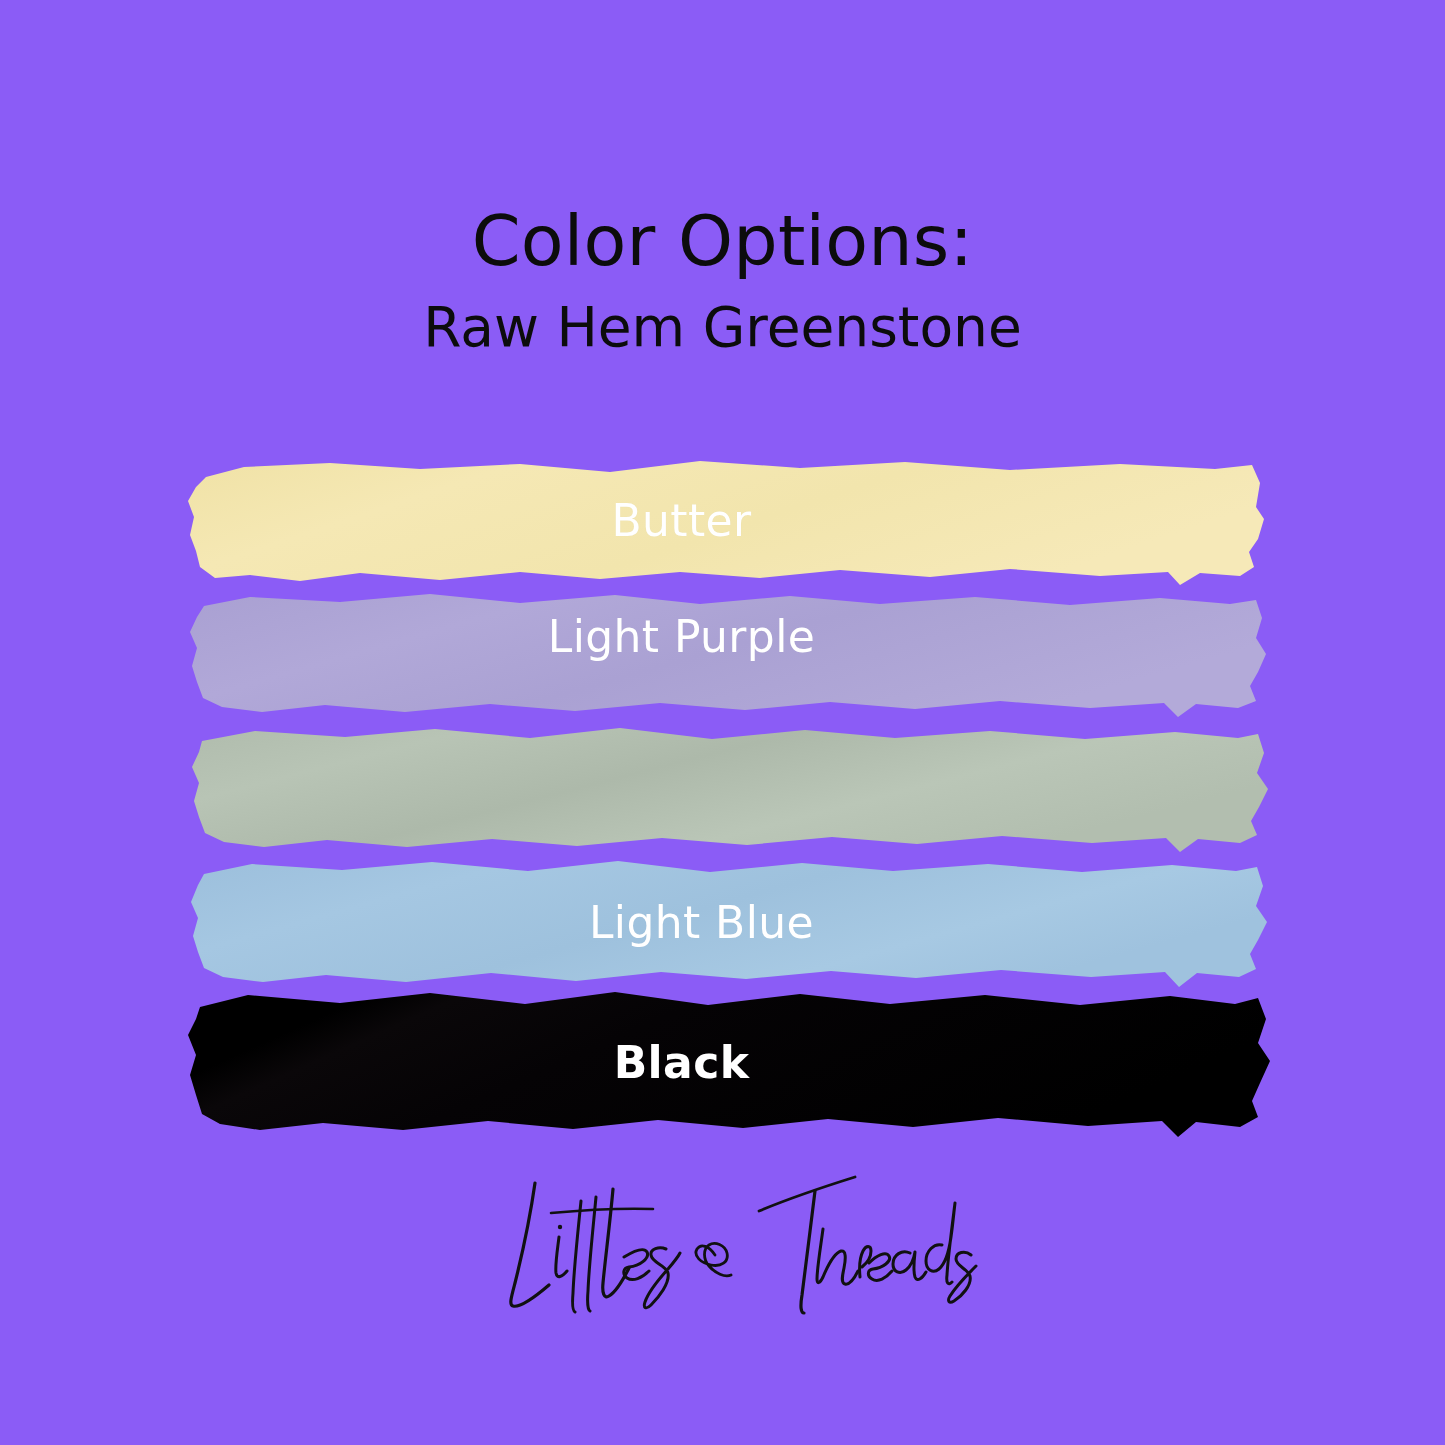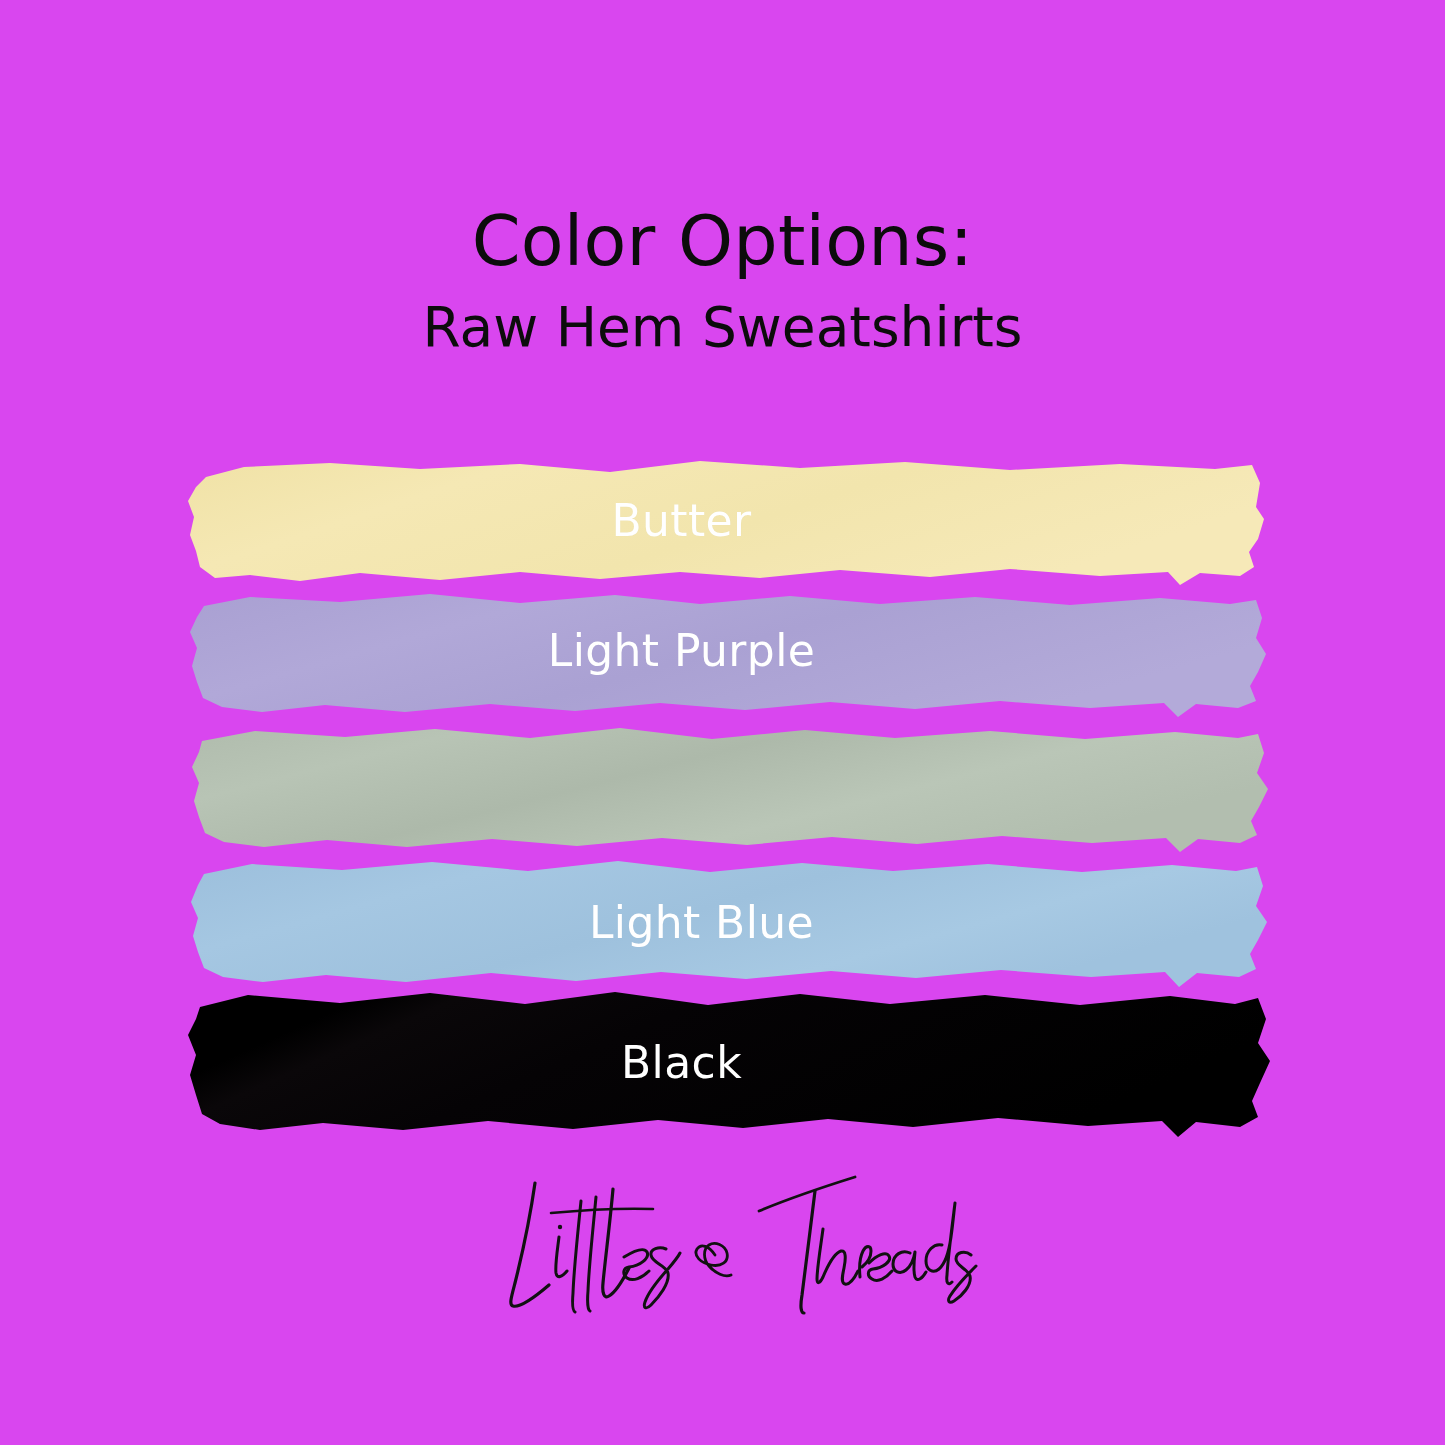--- a/index.html
+++ b/index.html
@@ -80,24 +80,24 @@
   }
 
   
   #swatch-0 { top: 0px;   height: 140px; }
   #swatch-1 { top: 133px; height: 138px; }
   #swatch-2 { top: 266px; height: 140px; }
   #swatch-3 { top: 400px; height: 142px; }
   #swatch-4 { top: 532px; height: 160px; }
 
   #swatch-0 .swatch-label { top: 40px; }
-  #swatch-1 .swatch-label { top: 37px; }
+  #swatch-1 .swatch-label { top: 23px; }
   #swatch-2 .swatch-label { top: 44px; }
   #swatch-3 .swatch-label { top: 42px; }
-  #swatch-4 .swatch-label { top: 50px; }
+  #swatch-4 .swatch-label { top: 50px; font-weight: bold; }
 
   
   .brand-mark {
     position: absolute;
     left: 0;
     top: 1165px;
     width: 1445px;
     text-align: center;
   }
   .brand-svg {
@@ -108,25 +108,25 @@
     width: 1px;
     height: 1px;
     overflow: hidden;
     clip: rect(0 0 0 0);
     white-space: nowrap;
   }
 </style>
 </head>
 <body style="background: rgb(222, 202, 196);">
 
-<div id="page" style="background: #d946ef;">
+<div id="page" style="background: #8b5cf6;">
 
   <div class="heading-block">
     <div class="title-main" style="color: rgb(12, 12, 12);">Color Options:</div>
-    <div class="title-sub" style="color: rgb(12, 12, 12);">Raw Hem Sweatshirts</div>
+    <div class="title-sub" style="color: rgb(12, 12, 12);">Raw Hem Greenstone</div>
   </div>
 
   <div class="swatch-stack">
 
     <div class="swatch" id="swatch-0">
       <svg class="swatch-shape" viewBox="0 0 1445 140" preserveAspectRatio="none">
         <defs>
           <linearGradient id="g0" x1="0" y1="0" x2="1" y2="0.35">
             <stop offset="0%" stop-color="#f0e2a6"></stop>
             <stop offset="28%" stop-color="#f5e8b4"></stop>

